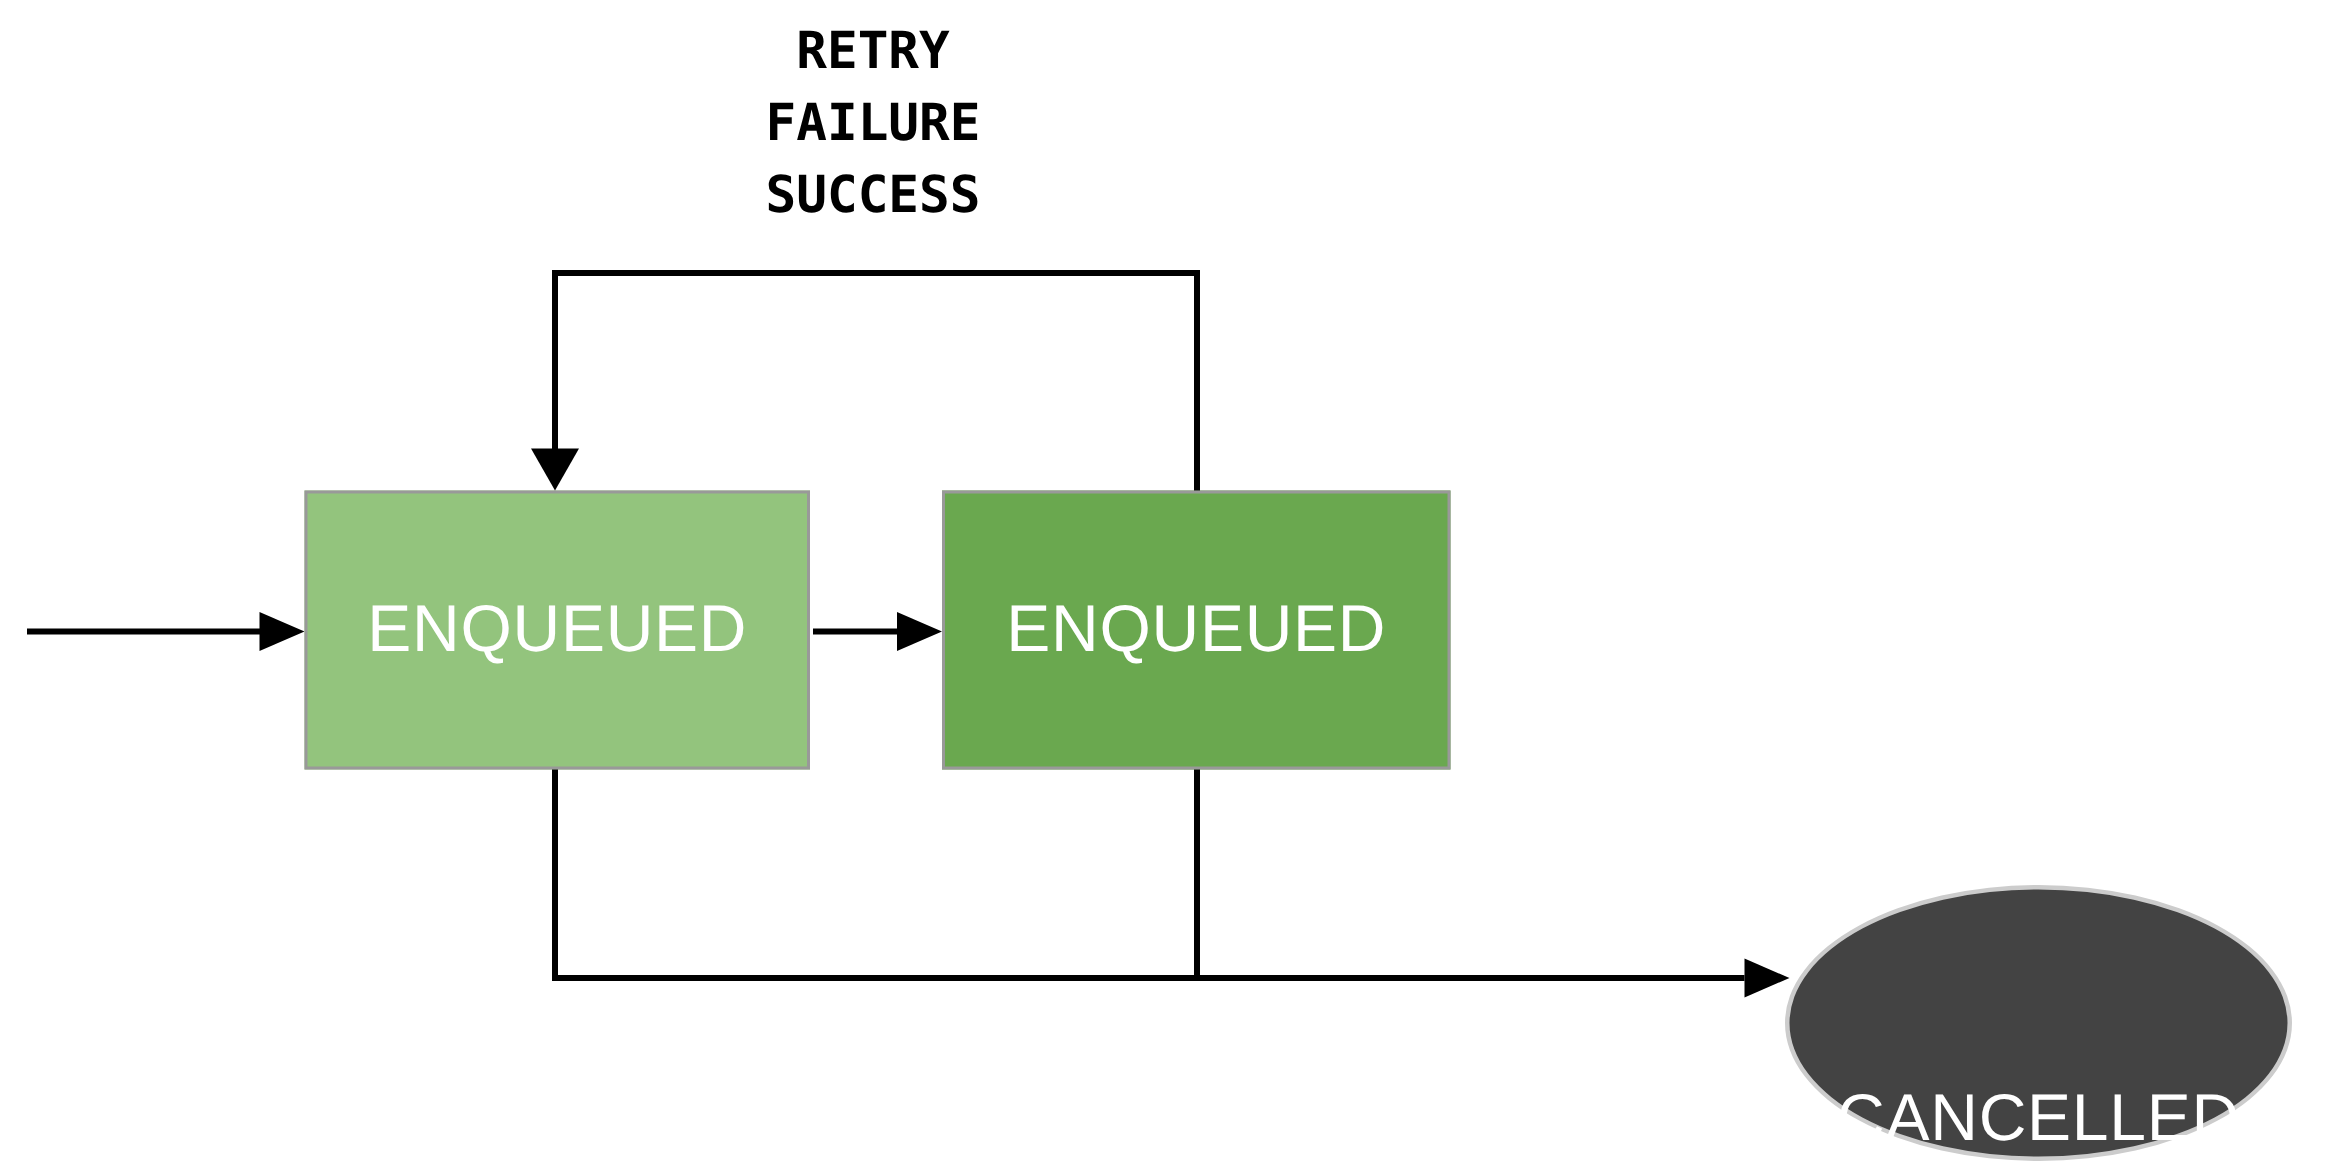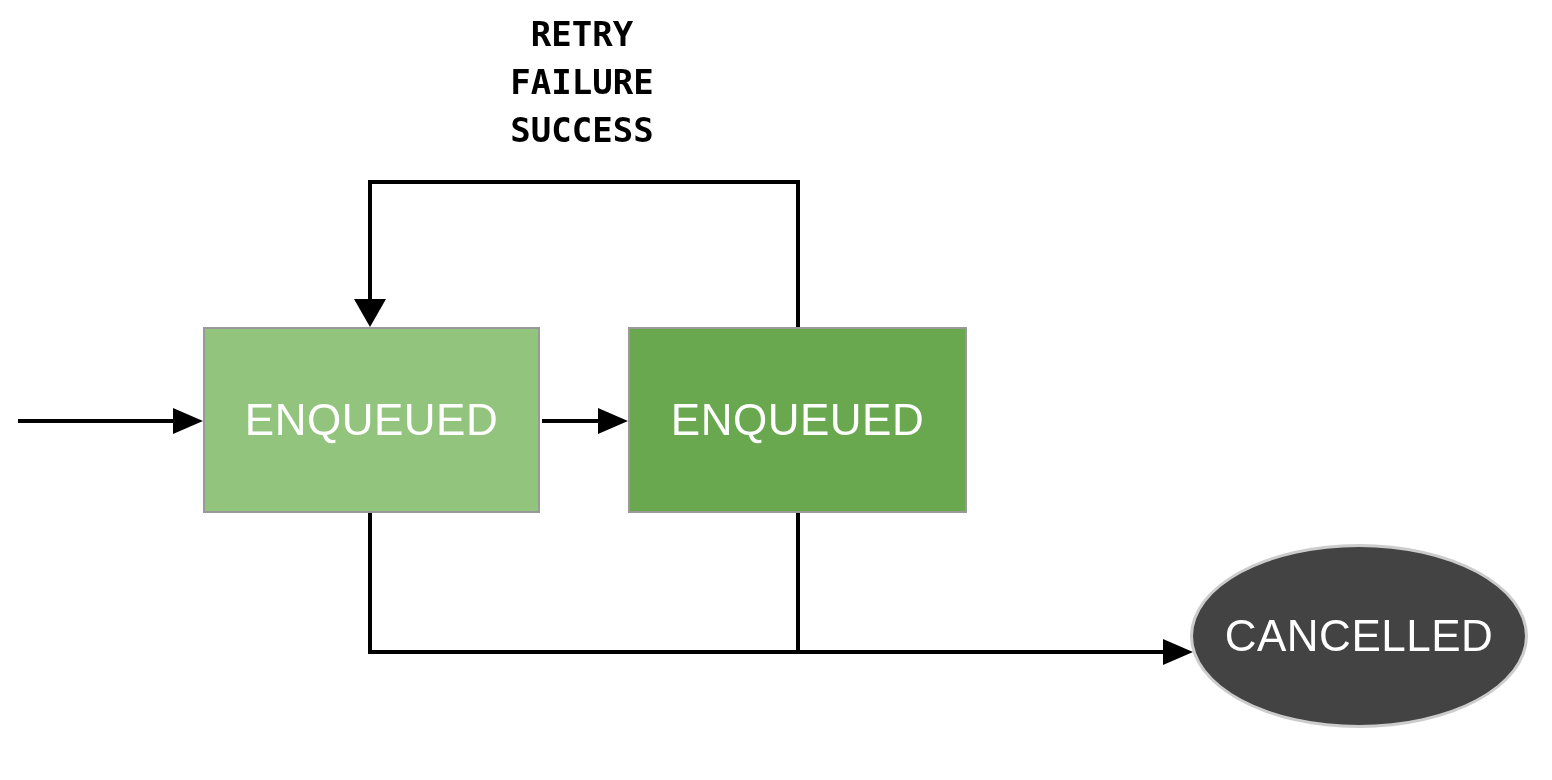--- a/index.html
+++ b/index.html
@@ -77,17 +77,17 @@
     <div>FAILURE</div>
     <div>SUCCESS</div>
   </div>
 
   <div class="line" style="left:368px; top:513px; width:4px; height:139px;"></div>
   <div class="line" style="left:796px; top:513px; width:4px; height:139px;"></div>
   <div class="line" style="left:368px; top:650px; width:795px; height:4px;"></div>
   <div class="arr-right" style="left:1163px; top:639px;"></div>
 
 
-  <div class="node ellipse" style="left: 1190px; top: 544px; width: 338px; height: 184px; background-color: rgb(67, 67, 67);">
+  <div class="node ellipse" style="left: 1190px; top: 590px; width: 338px; height: 184px; background-color: rgb(67, 67, 67); align-items: flex-end;">
     <span>CANCELLED</span>
   </div>
 
 </div>
 
 </body></html>

